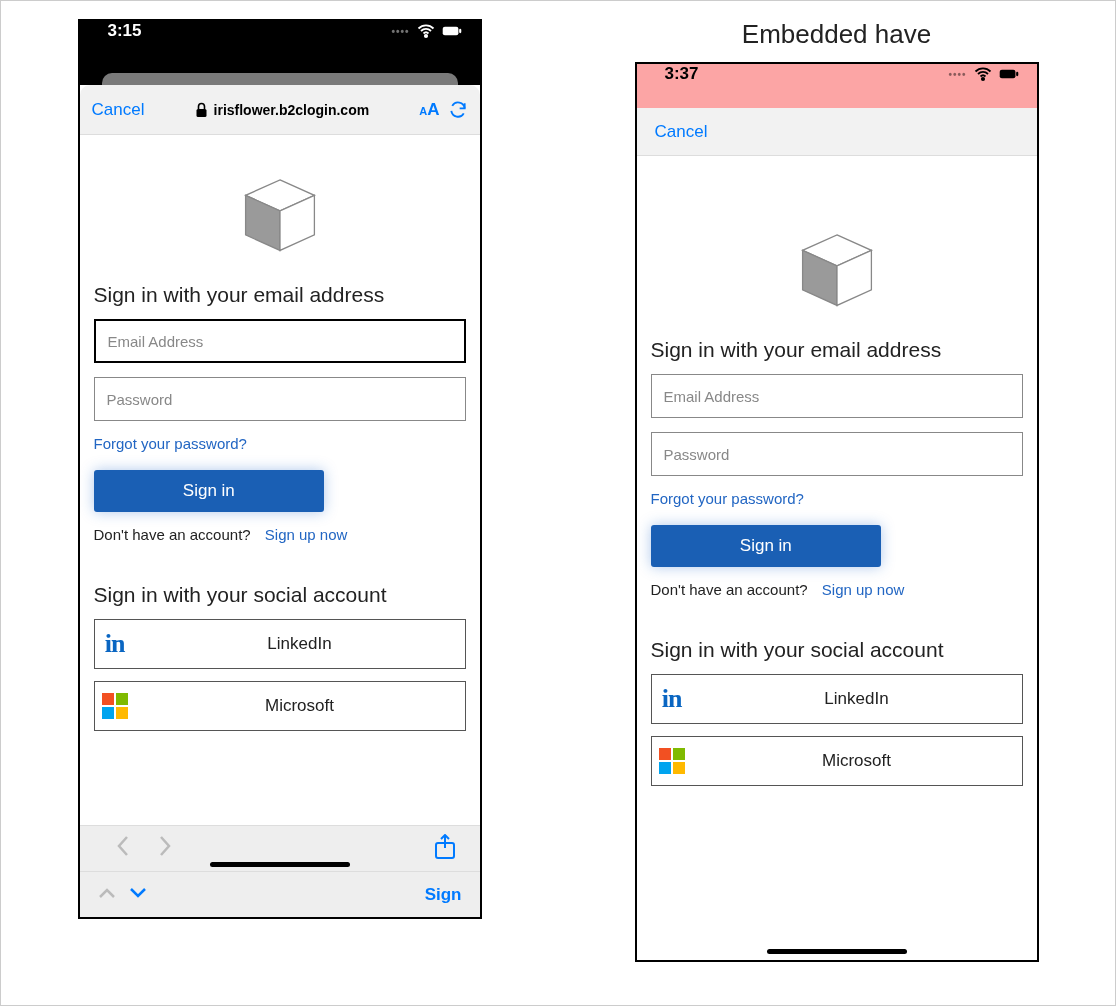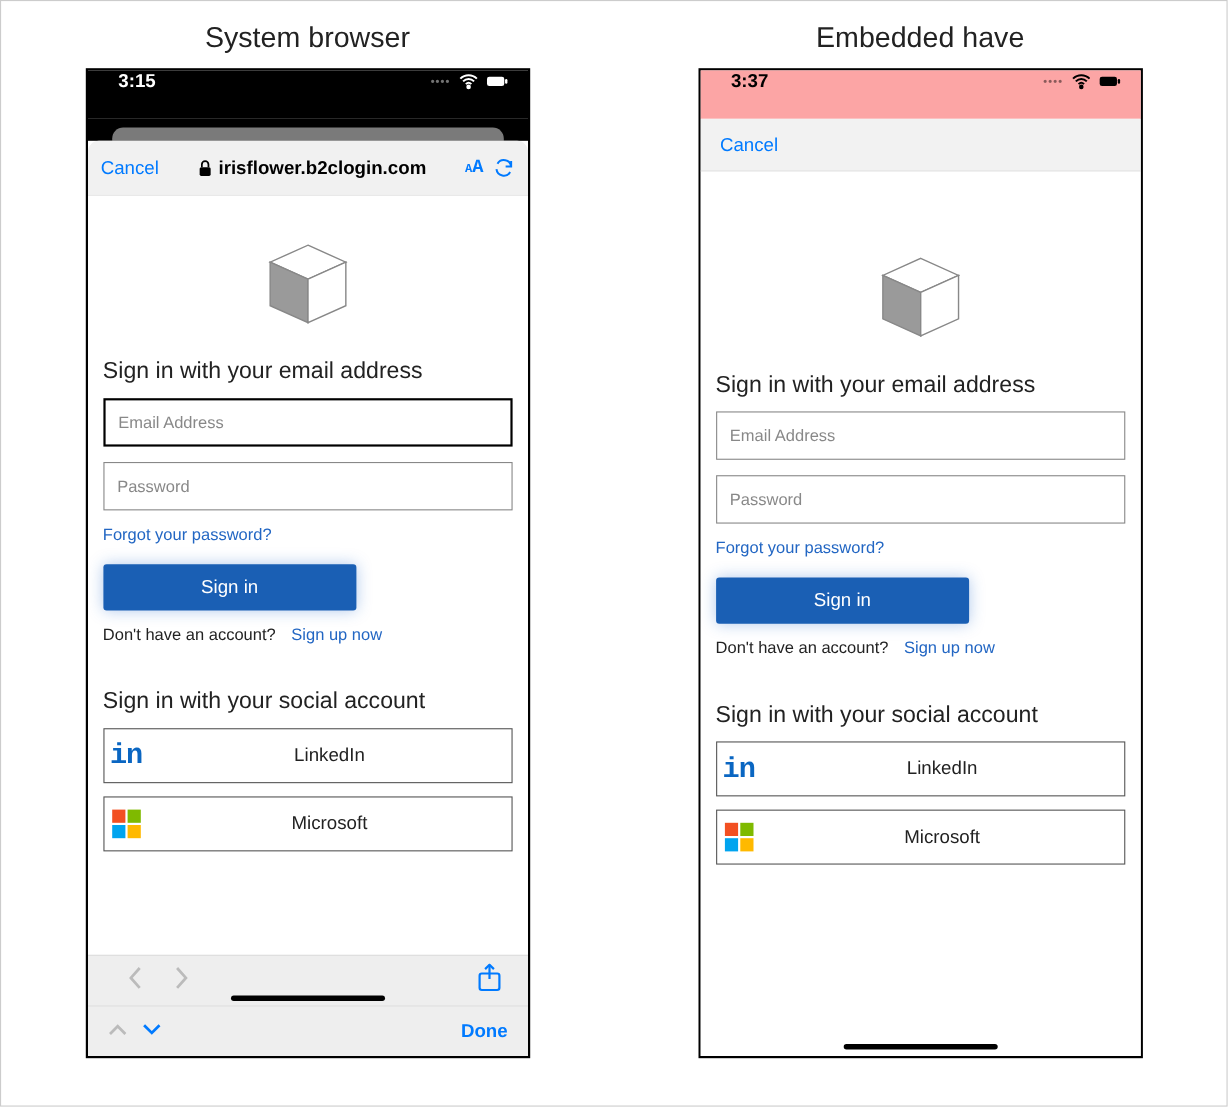--- a/index.html
+++ b/index.html
@@ -74,23 +74,23 @@
     gap: 8px;
     position: relative;
     border-top-left-radius: 10px;
     border-top-right-radius: 10px;
     z-index: 2;
     border-bottom: 1px solid #ddd;
   }
   .url-cancel { color: #007aff; font-size: 17px; }
   .url-center {
     flex: 1; display: flex; align-items: center; justify-content: center;
-    gap: 6px; font-size: 17px; font-weight: 600; color: #000;
-  }
-  .url-aa { color: #007aff; font-weight: 600; font-family: Liberation Mono, monospace; }
+    gap: 6px; font-size: 14px; font-weight: 600; color: #000;
+  }
+  .url-aa { color: #007aff; font-weight: 600; }
   .url-aa .small-a { font-size: 11px; }
   .url-aa .big-a { font-size: 17px; }
 
   
   .nav-bar {
     background: #f2f2f2;
     height: 48px;
     display: flex;
     align-items: center;
     padding: 0 18px;
@@ -125,21 +125,21 @@
   .social-heading { font-size: 21px; color: #222; font-weight: 400; margin: 40px 0 12px; }
   .social-btn {
     width: 100%; height: 50px; border: 1px solid #555; background: #fff;
     display: flex; align-items: center; margin-bottom: 12px; cursor: pointer;
     font-size: 17px; color: #222; position: relative;
   }
   .social-icon { width: 40px; display: flex; align-items: center; justify-content: center; }
   .social-label { flex: 1; text-align: center; }
 
   
-  .li-icon { color: #0a66c2; font-weight: 800; font-size: 26px; font-family: Liberation Mono, monospace; letter-spacing: -1px; }
+  .li-icon { color: #0a66c2; font-weight: 800; font-size: 26px; font-family: Liberation Serif, serif; letter-spacing: -1px; }
 
   
   .ms-icon { display: grid; grid-template-columns: 12px 12px; grid-template-rows: 12px 12px; gap: 2px; }
   .ms-icon > div:nth-child(1){background:#f25022;}
   .ms-icon > div:nth-child(2){background:#7fba00;}
   .ms-icon > div:nth-child(3){background:#00a4ef;}
   .ms-icon > div:nth-child(4){background:#ffb900;}
 
   
   .toolbar-1 {
@@ -165,21 +165,20 @@
 
   
   .ic { width: 20px; height: 20px; }
 </style>
 </head>
 <body>
 
 <div class="panels">
 
   <div class="panel">
-    <div class="panel-title">System browser</div>
     <div class="phone left">
 
       <div class="status-bar dark">
         <span>3:15</span>
         <span class="status-right">
           <span class="status-dots">••••</span>
           <svg class="ic" viewBox="0 0 24 24" fill="none" stroke="#fff" stroke-width="2.2">
               <path d="M3 9c5-5 13-5 18 0"></path>
               <path d="M6 12c3.5-3.5 8.5-3.5 12 0"></path>
               <path d="M9 15c1.8-1.8 4.2-1.8 6 0"></path>
@@ -274,21 +273,21 @@
             <svg width="18" height="14" viewBox="0 0 18 14" fill="none" stroke="#bbb" stroke-width="2.5">
                 <path d="M2 11l7-7 7 7"></path>
               </svg>
           </span>
           <span class="arrow-down">
             <svg width="18" height="14" viewBox="0 0 18 14" fill="none" stroke="#007aff" stroke-width="2.5">
                 <path d="M2 3l7 7 7-7"></path>
               </svg>
           </span>
         </span>
-        <span class="done">Done</span>
+        <span class="done">Sign</span>
       </div>
       <div class="home-ind"></div>
     </div>
   </div>
 
   <div class="panel">
     <div class="panel-title">Embedded have</div>
     <div class="phone right">
 
       <div class="status-bar light">

